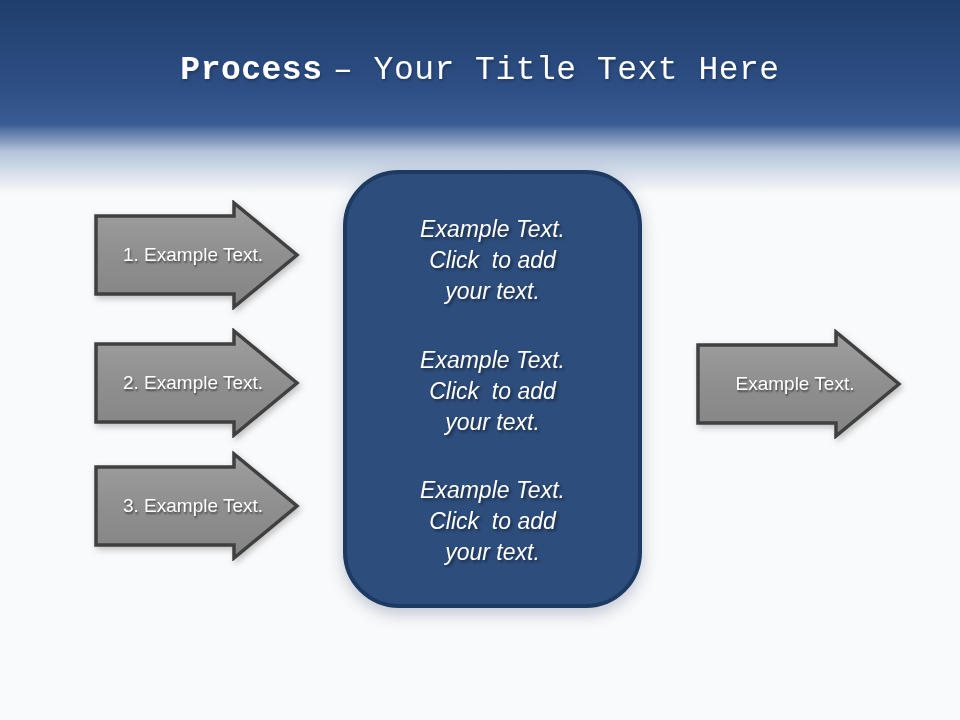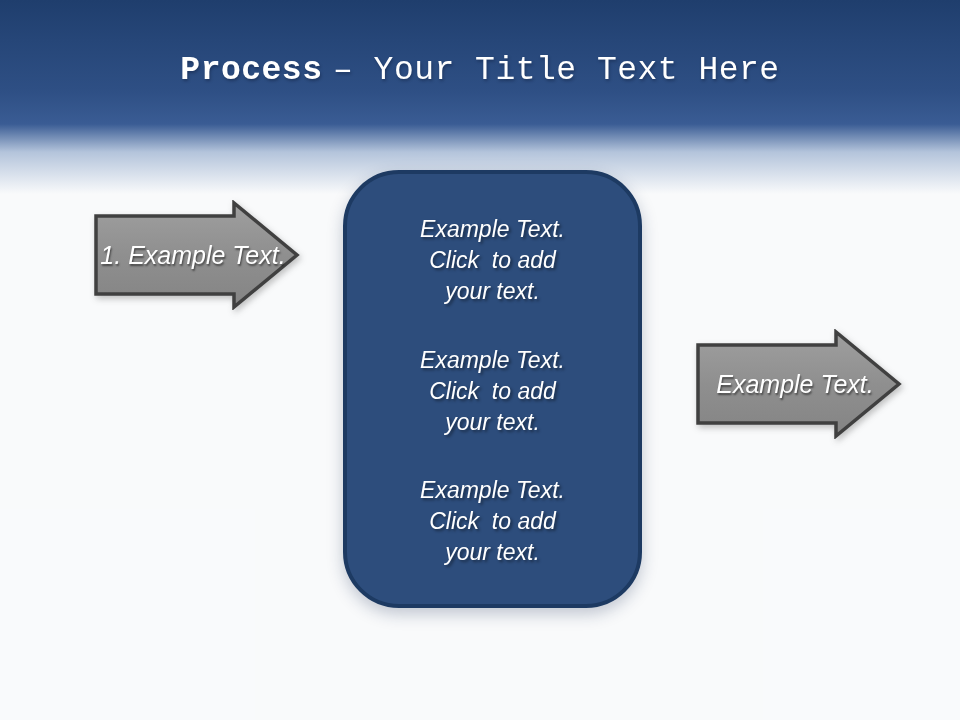--- a/index.html
+++ b/index.html
@@ -56,22 +56,22 @@
       rgba(95,130,180,.45) 76%,
       rgba(200,212,232,0) 97%);}
   .title{position:absolute;left:0;top:52px;width:100%;margin:0;text-align:center;
     color:var(--text-white,#fff);font-size:33px;font-weight:400;letter-spacing:.5px;
     text-shadow:1px 2px 3px rgba(8,18,40,.35);font-family:Liberation Mono, monospace;}
   .title .t-bold{font-weight:700;margin-right:.32em;}
   
   .arrow{position:absolute;width:206px;height:110px;z-index:4;filter:drop-shadow(2px 3px 3px rgba(40,40,40,.28));}
   .arrow svg{position:absolute;inset:0;width:100%;height:100%;}
   .arrow-label{position:absolute;inset:0;display:flex;align-items:center;justify-content:center;
-    padding:0 24px 0 16px;color:var(--text-white,#fff);font-size:25px;white-space:pre;
-    text-shadow:1px 2px 2px rgba(0,0,0,.5);font-style:italic;}
+    padding:0 24px 0 16px;color:var(--text-white,#fff);font-size:19px;white-space:pre;
+    text-shadow:1px 2px 2px rgba(0,0,0,.5);}
   .a1{left:94px;top:200px;}
   .a2{left:94px;top:328px;}
   .a3{left:94px;top:451px;}
   .a-right{left:696px;top:329px;}
   
   .center-box{position:absolute;left:343px;top:170px;width:299px;height:438px;z-index:4;
     box-sizing:border-box;border:4px solid var(--box-border,#1d3a62);border-radius:56px;
     background:var(--box-fill,#2d4d7c);
     box-shadow:0 6px 16px rgba(25,45,85,.25);
     display:flex;flex-direction:column;justify-content:space-between;
@@ -133,20 +133,32 @@
   <div class="header">
     <h1 class="title"><span class="t-bold">Process</span><span class="t-rest">– Your Title Text Here</span></h1>
   </div>
 
   <div class="arrow a1">
     <svg viewBox="0 0 206 110">
       <polygon points="2,16 140,16 140,3 203,55 140,107 140,94 2,94" fill="url(#arrowFill)" stroke="#404040" stroke-width="3.5" stroke-linejoin="miter"></polygon>
     </svg>
     <span class="arrow-label">1. Example Text.</span>
   </div>
+  <div class="arrow a2">
+    <svg viewBox="0 0 206 110">
+      <polygon points="2,16 140,16 140,3 203,55 140,107 140,94 2,94" fill="url(#arrowFill)" stroke="#404040" stroke-width="3.5" stroke-linejoin="miter"></polygon>
+    </svg>
+    <span class="arrow-label">2. Example Text.</span>
+  </div>
+  <div class="arrow a3">
+    <svg viewBox="0 0 206 110">
+      <polygon points="2,16 140,16 140,3 203,55 140,107 140,94 2,94" fill="url(#arrowFill)" stroke="#404040" stroke-width="3.5" stroke-linejoin="miter"></polygon>
+    </svg>
+    <span class="arrow-label">3. Example Text.</span>
+  </div>
 
   <div class="arrow a-right">
     <svg viewBox="0 0 206 110">
       <polygon points="2,16 140,16 140,3 203,55 140,107 140,94 2,94" fill="url(#arrowFill)" stroke="#404040" stroke-width="3.5" stroke-linejoin="miter"></polygon>
     </svg>
     <span class="arrow-label">Example Text.</span>
   </div>
 
   <div class="center-box">
     <div class="box-block">

